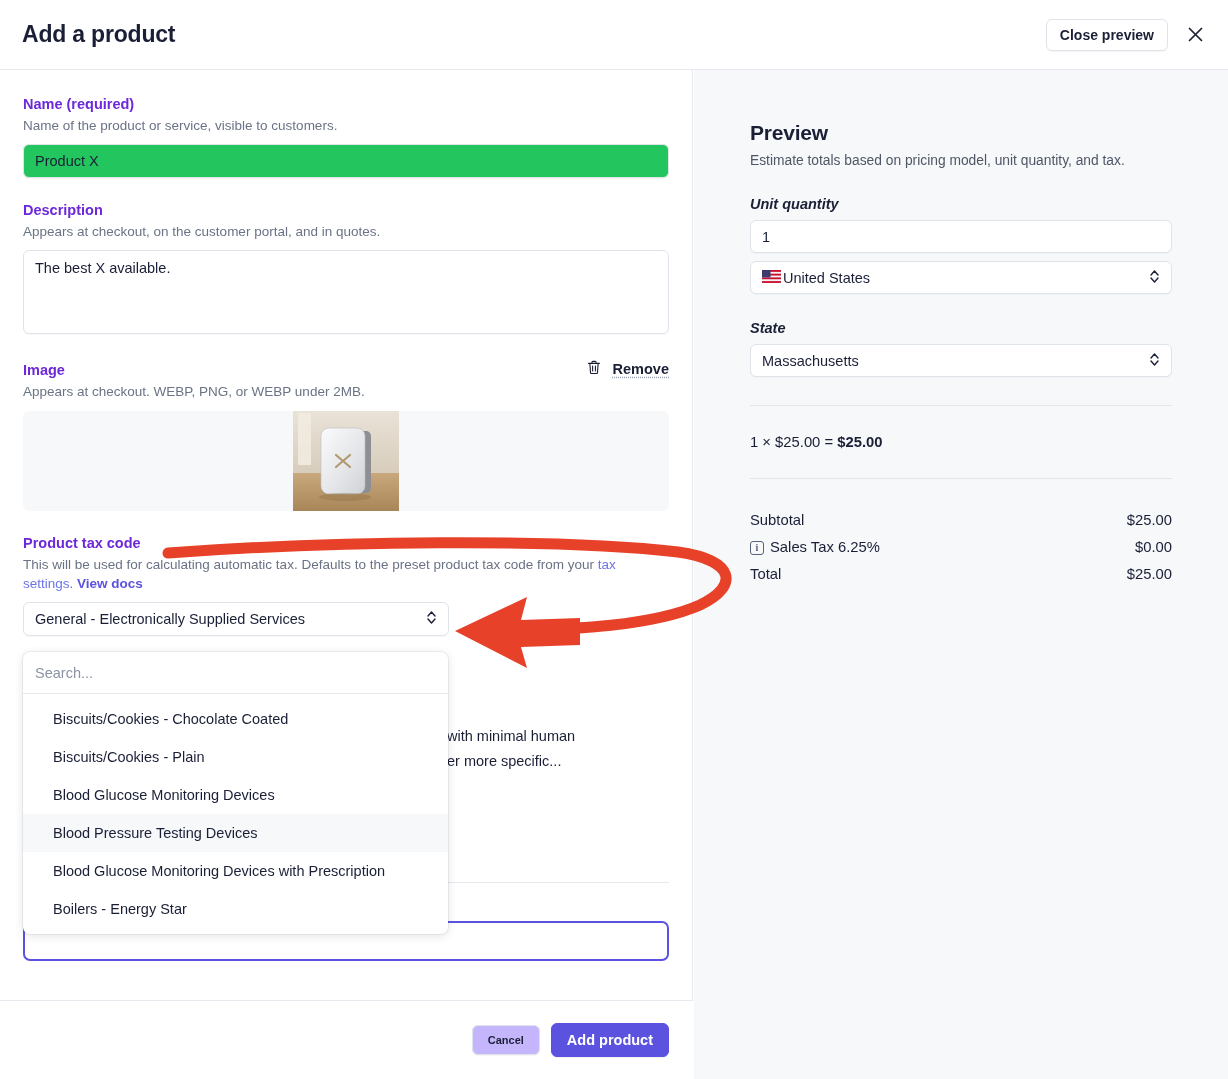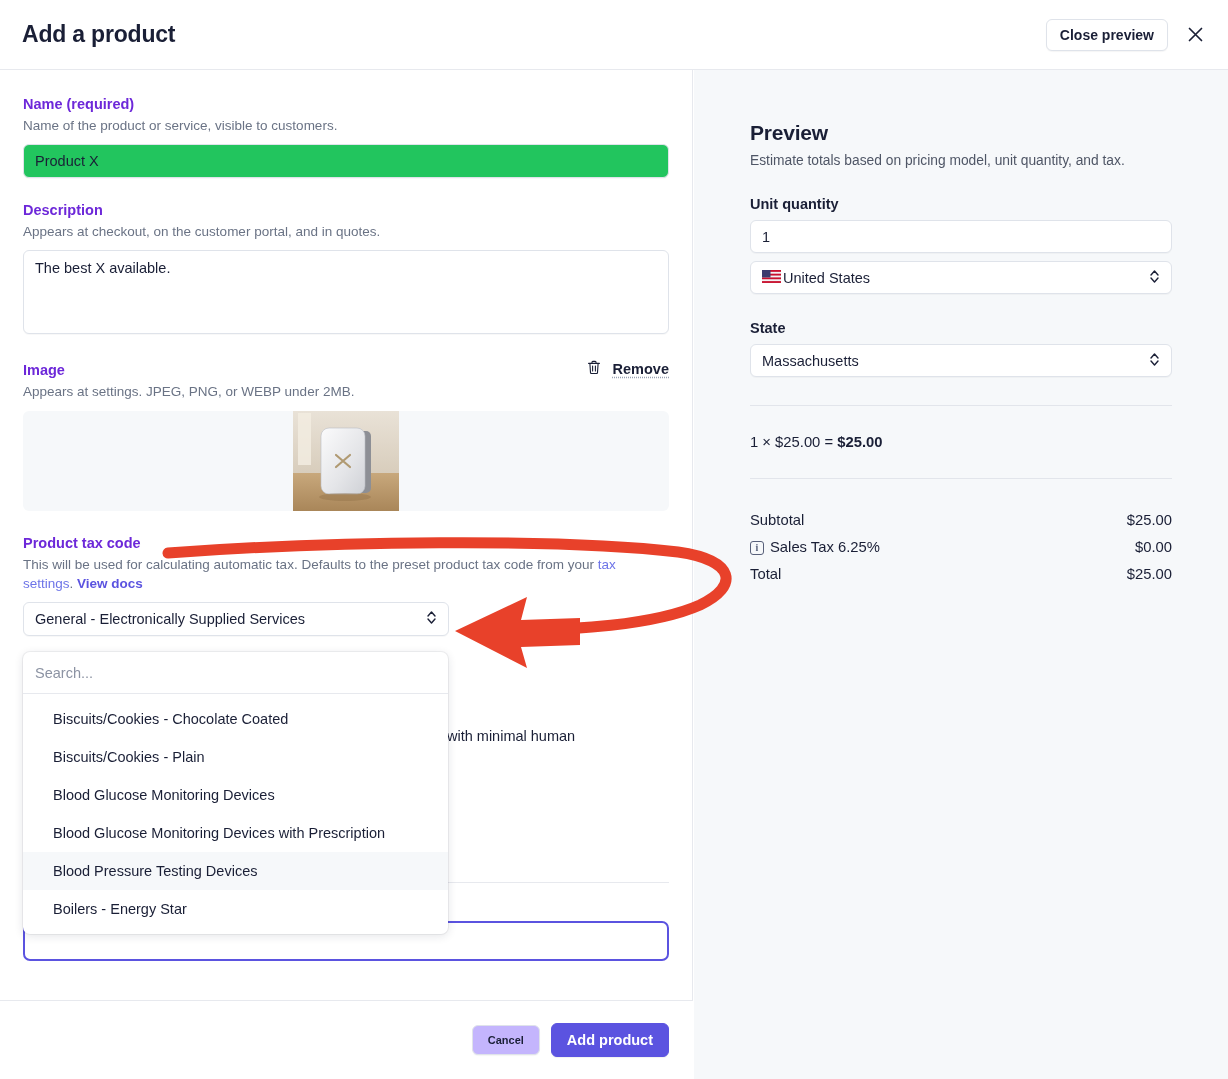--- a/index.html
+++ b/index.html
@@ -145,21 +145,21 @@
   }
   .dd-item.selected { background: #f6f8fa; }
 
   
   .right-pane {
     position: absolute; left: 694px; top: 70px; width: 534px; height: 1009px;
     background: #f6f8fa; padding: 51px 56px 0 56px;
   }
   .preview-title { font-size: 21px; font-weight: 700; color: #1a1f36; letter-spacing: -0.2px; }
   .preview-sub { font-size: 13.8px; color: #4f5666; margin-top: 6px; line-height: 19px; }
-  .pv-label { font-size: 14.5px; font-weight: 700; color: #1a1f36; margin-top: 26px; }
+  .pv-label { font-size: 14.5px; font-weight: 700; color: #1a1f36; margin-top: 26px; font-style: italic; }
   .pv-input {
     margin-top: 8px; width: 422px; height: 33px;
     border: 1px solid #dfe3ea; border-radius: 6px; background: #fff;
     font-size: 14.5px; color: #1a1f36; padding: 0 11px; font-family: inherit;
     box-shadow: 0 1px 1px rgba(0,0,0,0.03);
   }
   .pv-select {
     margin-top: 8px; width: 422px; height: 33px;
     border: 1px solid #dfe3ea; border-radius: 6px; background: #fff;
     display: flex; align-items: center; justify-content: space-between;
@@ -235,21 +235,21 @@
       <div class="field">
         <div class="field-label">Description</div>
         <div class="field-help">Appears at checkout, on the customer portal, and in quotes.</div>
         <textarea class="textarea" style="">The best X available.</textarea>
       </div>
 
       <div class="field">
         <div class="row-between">
           <div>
             <div class="field-label">Image</div>
-            <div class="field-help">Appears at settings. JPEG, PNG, or WEBP under 2MB.</div>
+            <div class="field-help">Appears at checkout. WEBP, PNG, or WEBP under 2MB.</div>
           </div>
           <div class="remove-link">
             <span>
               <svg width="14" height="15" viewBox="0 0 14 15" aria-hidden="true">
                 <path d="M1.6 3.4h10.8M5 3.4V2.2a.8.8 0 0 1 .8-.8h2.4a.8.8 0 0 1 .8.8v1.2M2.9 3.4l.6 9.2a.9.9 0 0 0 .9.9h5.2a.9.9 0 0 0 .9-.9l.6-9.2" fill="none" stroke="#1a1f36" stroke-width="1.1" stroke-linecap="round" stroke-linejoin="round"></path>
                 <path d="M5.6 6v5M8.4 6v5" stroke="#1a1f36" stroke-width="1.1" stroke-linecap="round"></path>
               </svg>
             </span>
             <span>Remove</span>
           </div>
@@ -296,20 +296,21 @@
               <path d="M2 6 L5.5 2 L9 6 M2 9 L5.5 13 L9 9" fill="none" stroke="#1a1f36" stroke-width="1.4" stroke-linecap="round" stroke-linejoin="round"></path>
             </svg>
           </span>
         </div>
       </div>
     </div>
 
     <div class="behind-text">
       <div style="text-align:left; padding-left:424px;">
         <div>with minimal human</div>
+        <div>er more specific...</div>
       </div>
     </div>
     <div class="behind-divider"></div>
     <div class="focused-input"></div>
 
     <div class="price-row">
       <div class="price-amount">
         <span>$</span>
         <span>25.00</span>
       </div>
@@ -325,22 +326,22 @@
   </div>
 
   <div class="dropdown">
     <div class="dd-search">
       <input placeholder="Search..." style="">
     </div>
     <div class="dd-list">
       <div class="dd-item">Biscuits/Cookies - Chocolate Coated</div>
       <div class="dd-item">Biscuits/Cookies - Plain</div>
       <div class="dd-item">Blood Glucose Monitoring Devices</div>
+      <div class="dd-item selected">Blood Pressure Testing Devices</div>
       <div class="dd-item">Blood Glucose Monitoring Devices with Prescription</div>
-      <div class="dd-item selected">Blood Pressure Testing Devices</div>
       <div class="dd-item">Boilers - Energy Star</div>
     </div>
   </div>
 
   <div class="right-pane">
     <div class="preview-title">Preview</div>
     <div class="preview-sub">Estimate totals based on pricing model, unit quantity, and tax.</div>
 
     <div class="pv-label">Unit quantity</div>
     <input class="pv-input" value="1" style="">

